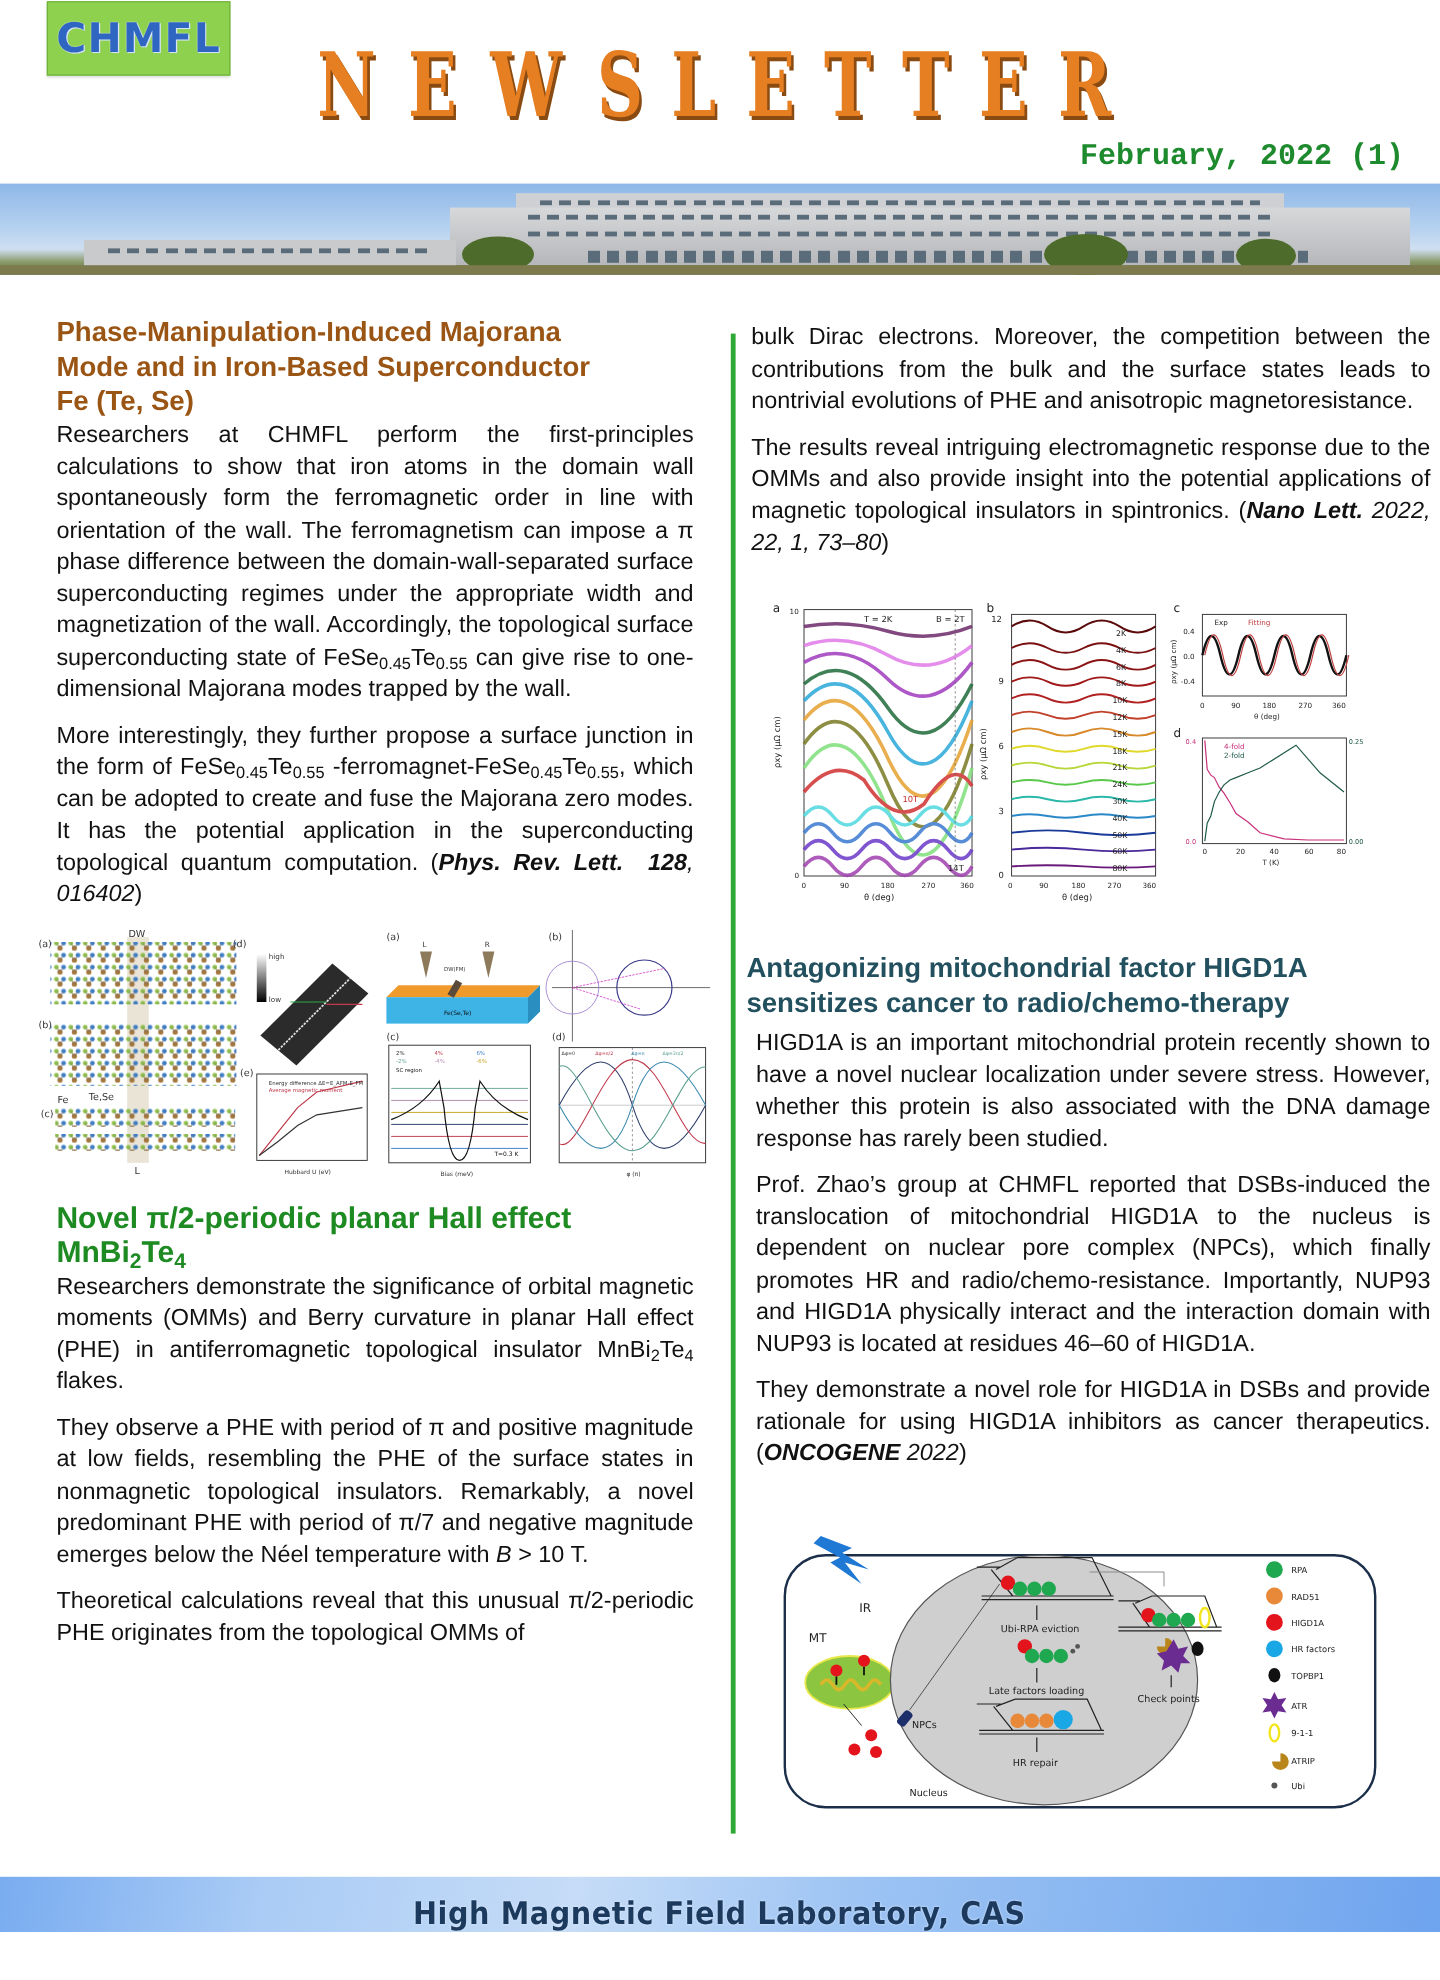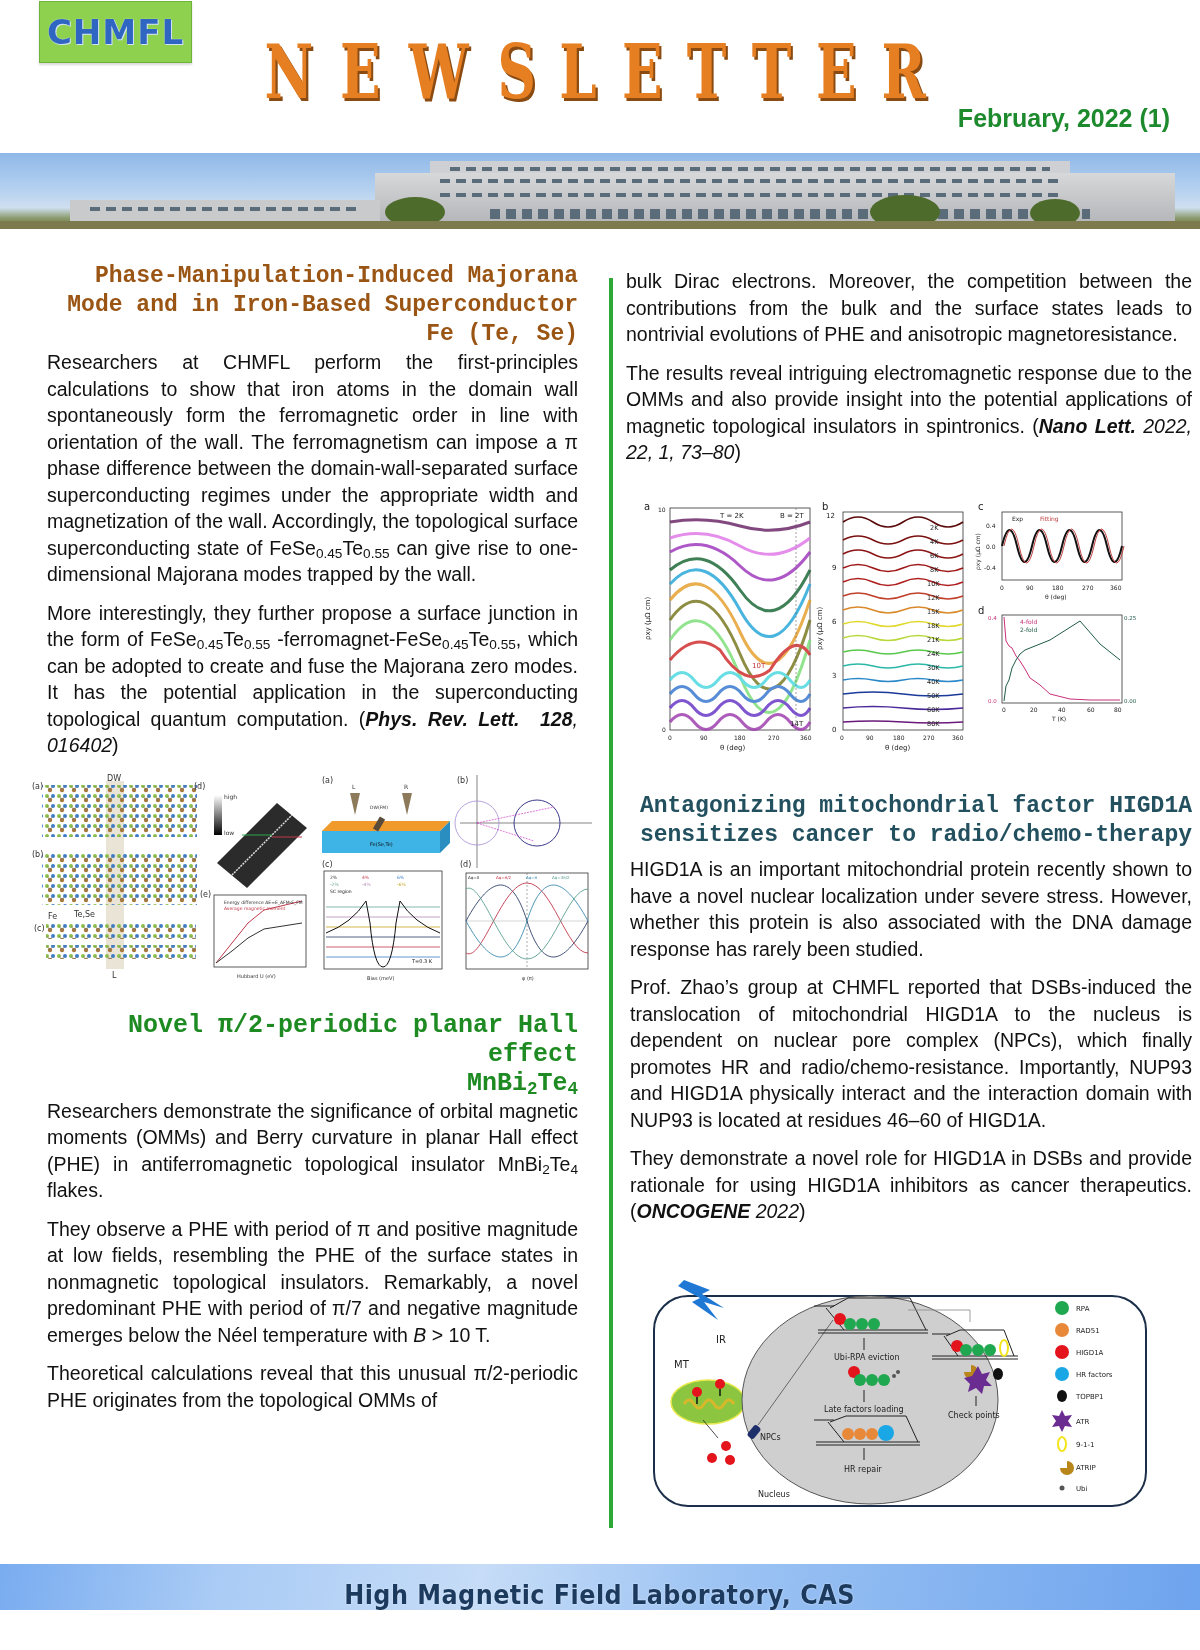--- a/index.html
+++ b/index.html
@@ -4,38 +4,38 @@
 <style>
   * { box-sizing: border-box; margin: 0; padding: 0; }
   html, body { width: 1200px; height: 1650px; background: #ffffff; overflow: hidden; }
   body { position: relative; font-family: "Liberation Sans", "DejaVu Sans", sans-serif; color: #111; }
 
   
   .logo { position: absolute; left: 39px; top: 1px; width: 153px; height: 62px; background: #8ed14e; border: 1px solid #6fb33b; box-shadow: 0 2px 2px rgba(0,0,0,0.15); display: flex; align-items: center; justify-content: center; }
   .logo span { font-family: "DejaVu Sans", sans-serif; font-weight: bold; font-size: 34px; color: #2f66c2; letter-spacing: 1px; text-shadow: 0 0 1px #fff, 1px 1px 0 #cfe0f7; }
   .masthead { position: absolute; left: 255px; top: 32px; width: 680px; height: 80px; display: flex; justify-content: space-between; align-items: center; }
   .masthead span { font-family: "DejaVu Serif", serif; font-weight: bold; font-size: 74px; color: #e67e22; text-shadow: 3px 3px 0 #8a4b12; transform: scaleX(0.72); display: inline-block; }
-  .issue { position: absolute; right: 30px; top: 104px; font-family: Liberation Sans, sans-serif; font-weight: bold; font-size: 25px; color: #1e8a2e; }
+  .issue { position: absolute; right: 30px; top: 116px; font-family: Liberation Mono, monospace; font-weight: bold; font-size: 25px; color: #1e8a2e; }
 
   .banner { position: absolute; left: 0; top: 153px; width: 1200px; height: 76px; overflow: hidden;
             background: linear-gradient(180deg, #8fb8e8 0%, #b6d2f0 50%, #cfdff0 72%, #8a9a6a 86%, #5d6b3d 100%); }
   .banner .bldg { position: absolute; left: 375px; top: 20px; width: 800px; height: 48px; background: linear-gradient(180deg,#d7d8da,#b6b7ba); }
   .banner .bldg-top { position: absolute; left: 430px; top: 8px; width: 640px; height: 20px; background: #cfd0d3; }
   .banner .low { position: absolute; left: 70px; top: 47px; width: 310px; height: 22px; background: #c9cacb; }
   .banner .win { position: absolute; height: 4px; background: repeating-linear-gradient(90deg,#5a6b7a 0 10px, transparent 10px 16px); }
   .banner .tree { position: absolute; border-radius: 50%; background: #4d6b2a; }
   .banner .ground { position: absolute; left: 0; bottom: 0; width: 100%; height: 8px; background: #7d7a4e; }
 
   
   .col { position: absolute; top: 262px; }
   .col-left { left: 47px; width: 531px; }
   .col-right { left: 626px; width: 566px; }
   .divider { position: absolute; left: 609px; top: 278px; width: 4px; height: 1250px; background: #2ea836; }
 
-  h2 { font-family: Liberation Mono, monospace; font-weight: bold; text-align: right; line-height: 29px; }
+  h2 { font-family: Liberation Sans, sans-serif; font-weight: bold; text-align: left; line-height: 29px; }
   h2.brown { color: #9a5514; font-size: 23px; }
   h2.green { color: #1d8a22; font-size: 25px; line-height: 29px; }
   h2.teal { color: #23505f; font-size: 23px; }
 
   p.body { font-family: "Liberation Sans", sans-serif; font-size: 19.5px; line-height: 26.5px; text-align: justify; color: #111; }
   p.gap { margin-top: 12px; }
   sub { font-size: 0.7em; vertical-align: -0.25em; line-height: 0; }
 
   
   .fig { position: relative; background: #fff; }
@@ -198,21 +198,21 @@
         <path d="M434,116 C450,106 470,186 495,186 S535,116 556,116" fill="none" stroke="#5aa090" stroke-width="0.9"></path>
         <text x="436" y="106" font-size="4" fill="#333">Δφ=0</text>
         <text x="464" y="106" font-size="4" fill="#c0394b">Δφ=π/2</text>
         <text x="494" y="106" font-size="4" fill="#3b8ab0">Δφ=π</text>
         <text x="520" y="106" font-size="4" fill="#5aa090">Δφ=3π/2</text>
         <text x="490" y="207" font-size="5" fill="#333">φ (π)</text>
       </svg>
     </div>
   </section>
 
-  <section style="margin-top:28px;">
+  <section style="margin-top:18px;">
     <h2 class="green">
       <div>Novel π/2-periodic planar Hall effect</div>
       <div><span>MnBi</span><sub>2</sub><span>Te</span><sub>4</sub></div>
     </h2>
     <p class="body"><span>Researchers demonstrate the significance of orbital magnetic moments (OMMs) and Berry curvature in planar Hall effect (PHE) in antiferromagnetic topological insulator </span><span>MnBi</span><sub>2</sub><span>Te</span><sub>4</sub><span> flakes.</span></p>
     <p class="body gap"><span>They observe a PHE with period of π and positive magnitude at low fields, resembling the PHE of the surface states in nonmagnetic topological insulators. Remarkably, a novel predominant PHE with period of π/7 and negative magnitude emerges below the Néel temperature with </span><i>B</i><span> &gt; 10 T.</span></p>
     <p class="body gap" style="text-align-last: left;"><span>Theoretical calculations reveal that this unusual π/2-periodic PHE originates from the topological OMMs of</span></p>
   </section>
 </div>
 

